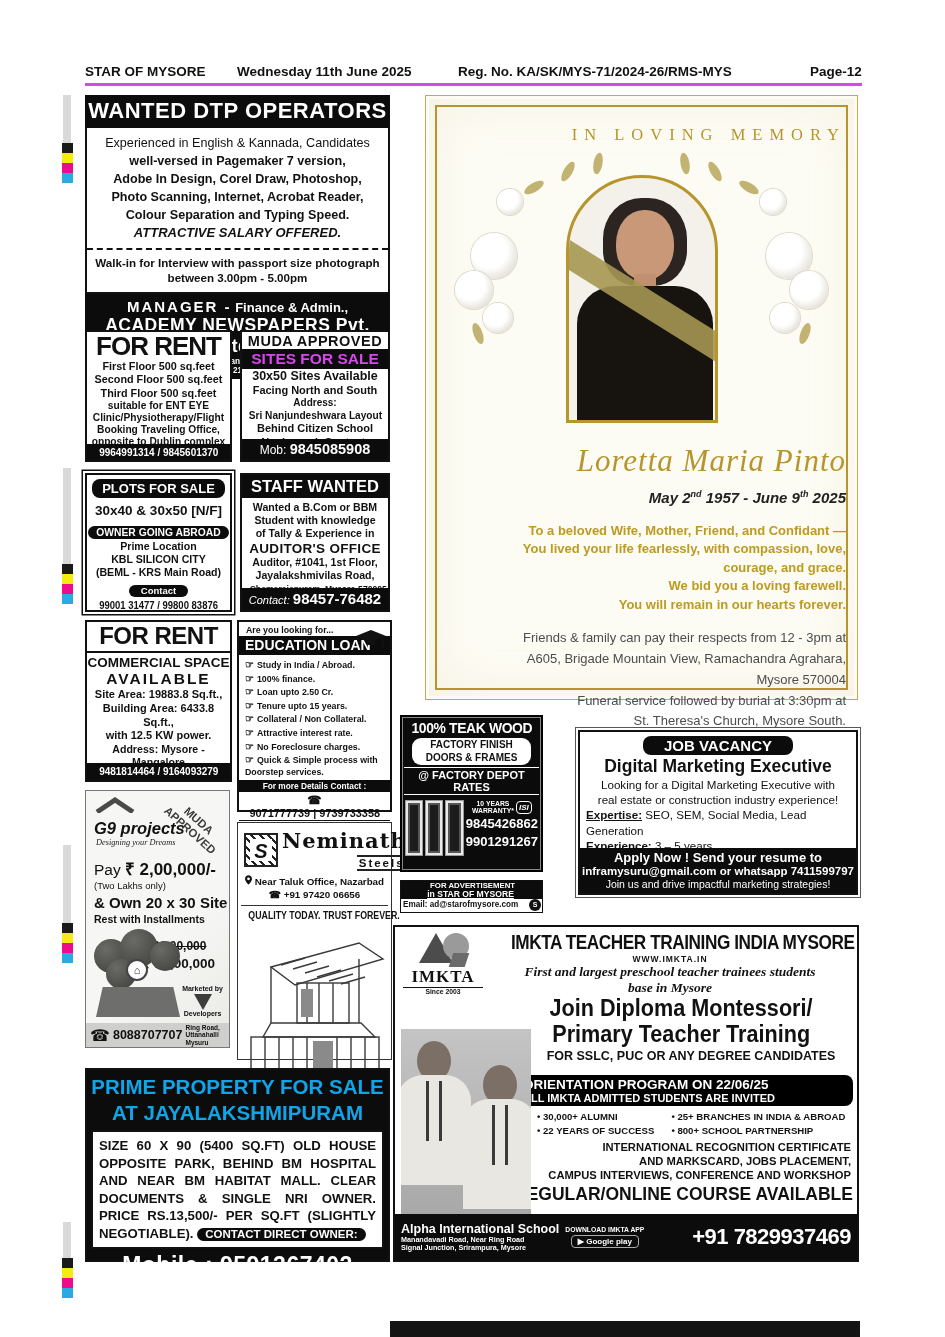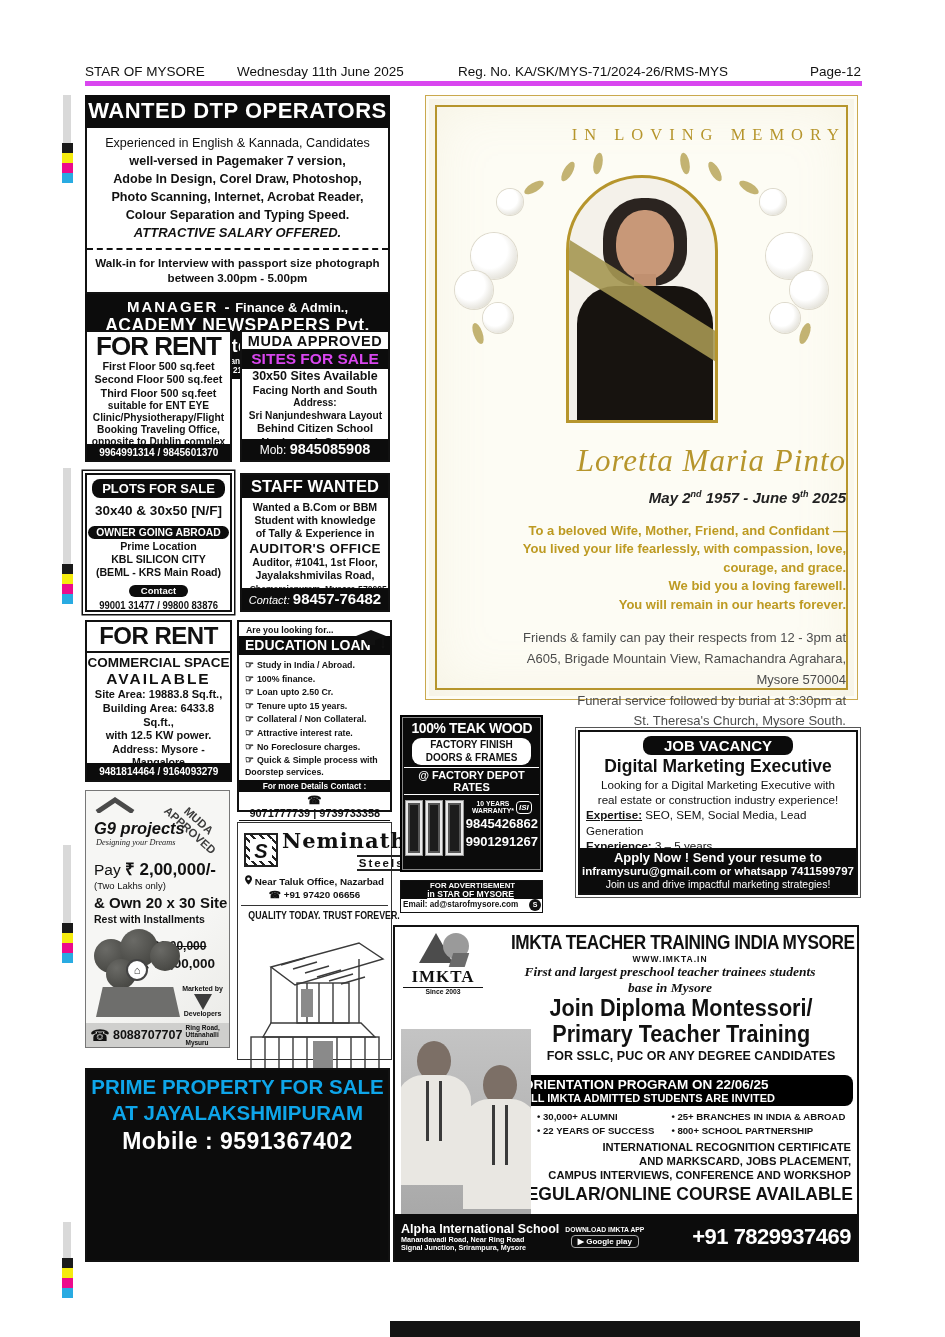--- a/index.html
+++ b/index.html
@@ -6,21 +6,21 @@
   html,body { background:#e8e8e8; }
   #page {
     position:relative; width:945px; height:1337px; margin:0 auto;
     background:#ffffff; overflow:hidden;
     font-family:"Liberation Sans", sans-serif; color:#111;
   }
   .fit { display:inline-block; white-space:nowrap; }
 
   
   .hdr { position:absolute; left:85px; top:62px; width:777px; height:24px;
-         border-bottom:5px solid #d946ef; font-weight:normal; font-size:13.5px; }
+         border-bottom:3px solid #d946ef; font-weight:bold; font-size:13.5px; }
   .hdr span { position:absolute; top:2px; }
 
   
   .regmark { position:absolute; left:62px; width:11px; }
   .regmark .bar { width:8px; margin-left:1px; background:#d9d9d9; }
   .regmark .sq { width:11px; height:10px; }
 
   
   .ad { position:absolute; background:#fff; }
 
@@ -508,20 +508,21 @@
           <line x1="118" y1="34" x2="118" y2="98"></line>
       </svg>
     </div>
   </div>
 
   <div class="ad prime">
     <div class="h">
       <div>PRIME PROPERTY FOR SALE</div>
       <div>AT JAYALAKSHMIPURAM</div>
     </div>
+    <div class="body"><span>SIZE 60 X 90 (5400 SQ.FT) OLD HOUSE OPPOSITE PARK, BEHIND BM HOSPITAL AND NEAR BM HABITAT MALL. CLEAR DOCUMENTS &amp; SINGLE NRI OWNER. PRICE RS.13,500/- PER SQ.FT (SLIGHTLY NEGOTIABLE). </span><span class="cpill">CONTACT DIRECT OWNER:</span></div>
     <div class="mob">Mobile : 9591367402</div>
   </div>
 
   <div class="ad obit">
     <div class="inner">
       <div class="mem">IN LOVING MEMORY</div>
       <div class="archwrap">
 
         <span class="flower" style="left:34px;top:80px;width:46px;height:46px"></span>
         <span class="flower" style="left:18px;top:118px;width:38px;height:38px"></span>

